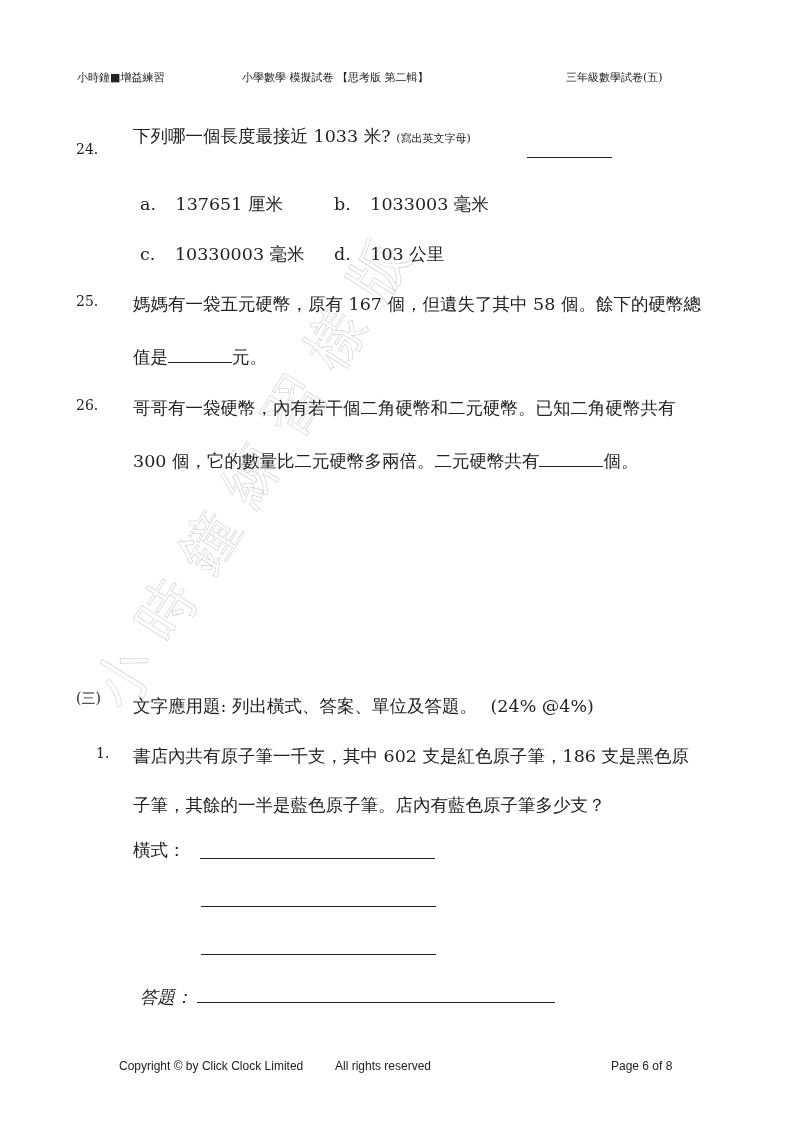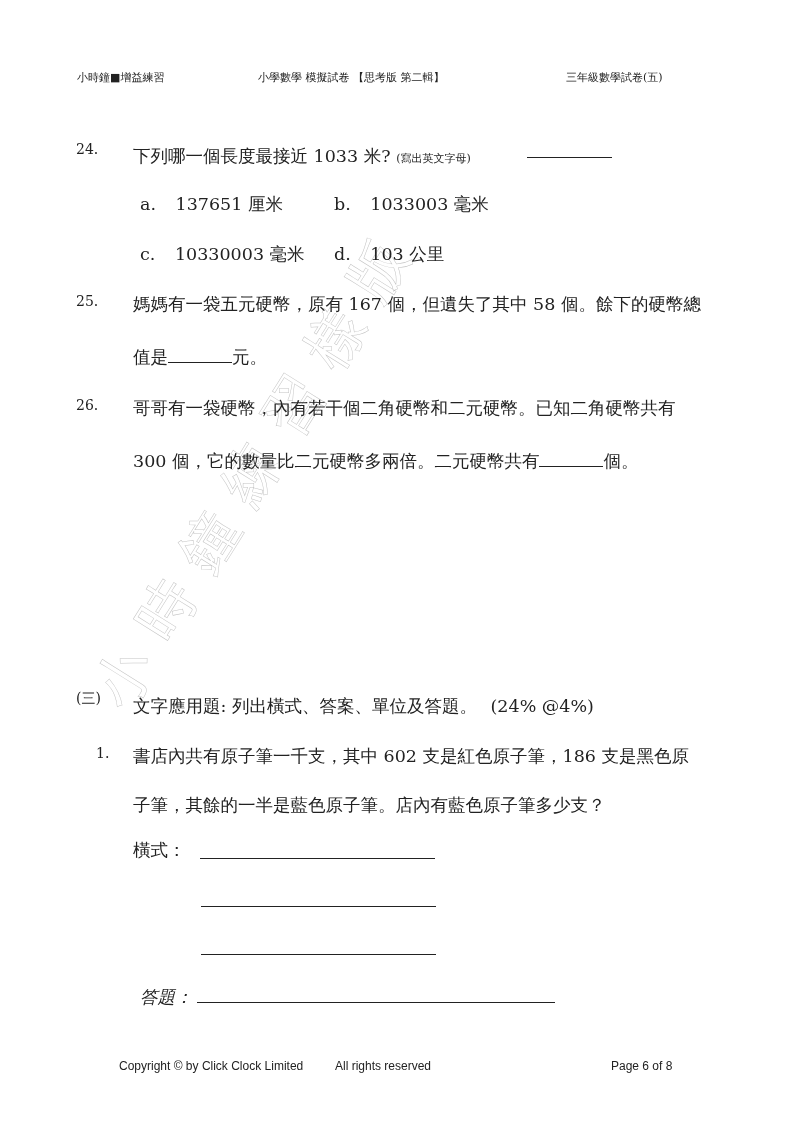--- a/index.html
+++ b/index.html
@@ -17,25 +17,25 @@
         transform-origin: left top; transform: rotate(-58deg) translate(-330px, 60px);
         letter-spacing: 22px; font-family: "DejaVu Serif", serif; white-space: nowrap;
         -webkit-text-stroke: 0.5px rgba(0,0,0,0.25); color: transparent; }
 </style>
 </head>
 <body>
 
 <div class="wm">小時鐘練習樣版</div>
 
 <div class="abs hdr" style="left:77px;">小時鐘■增益練習</div>
-<div class="abs hdr" style="left:258px;">小學數學 模擬試卷 【思考版 第二輯】</div>
+<div class="abs hdr" style="left:242px;">小學數學 模擬試卷 【思考版 第二輯】</div>
 <div class="abs hdr" style="left:566px;">三年級數學試卷(五)</div>
 
 <div class="abs num" style="left:76px; top:141px;">24.</div>
-<div class="abs q" style="left:133px; top:144px;">
+<div class="abs q" style="left:133px; top:124px;">
   <span>下列哪一個長度最接近 1033 米?</span>
   <span class="small">(寫出英文字母)</span>
 </div>
 <div class="line" style="left:527px; top:157px; width:85px;"></div>
 
 <div class="abs q" style="left:140px; top:192px;">
   <span>a.</span>
   <span style="margin-left:14px;">137651 厘米</span>
 </div>
 <div class="abs q" style="left:334px; top:192px;">

